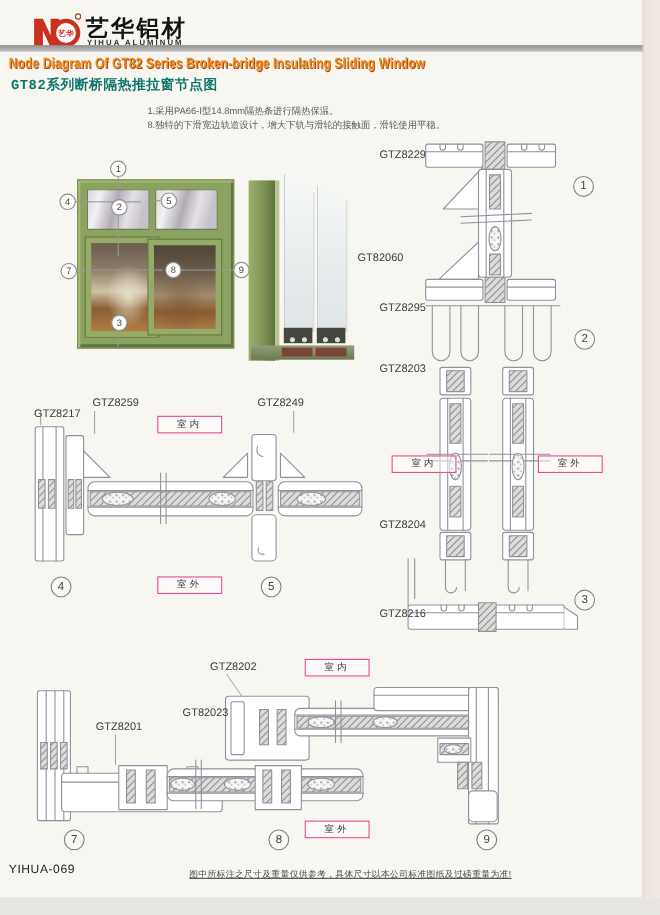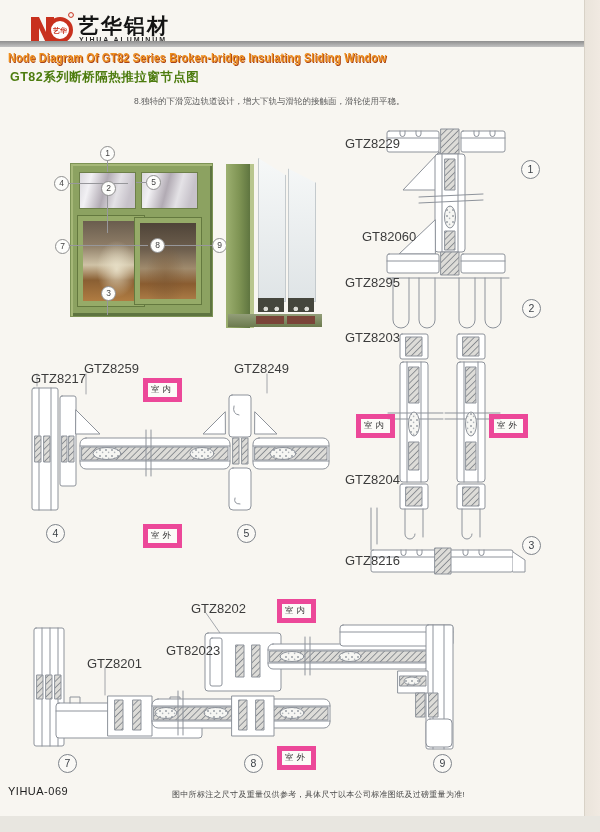--- a/index.html
+++ b/index.html
@@ -5,25 +5,25 @@
   html,body{margin:0;padding:0;}
   body{font-family:"Liberation Sans","DejaVu Sans",sans-serif;background:#e8e6e0;}
   #page{position:relative;width:600px;height:816px;background:#f8f6f1;overflow:hidden;}
   .abs{position:absolute;}
   
   .brand-cn{font-size:21px;font-weight:bold;color:#141414;letter-spacing:2px;}
   .brand-en{font-size:7px;font-weight:bold;color:#2e2e2e;letter-spacing:1.9px;}
   .graybar{background:linear-gradient(180deg,#8f8f8f,#c2c2c2);}
   .title-en{font-size:13.5px;font-weight:bold;white-space:nowrap;color:#ee8f1f;
     text-shadow:1px 1px 0 #a84318;transform:scaleX(.8);transform-origin:0 0;letter-spacing:.2px;}
-  .title-cn{font-size:12.5px;font-weight:bold;color:#4d7c0f;letter-spacing:.5px;}
+  .title-cn{font-size:12.5px;font-weight:bold;color:#0f766e;letter-spacing:.5px;font-family:Liberation Mono, monospace;}
   .notes{font-size:8.5px;line-height:11.5px;color:#5a5a5a;}
   
-  .lbl{font-size:13px;color:#3c3c3c;white-space:nowrap;}
-  .room{border:5px solid #ec4899;font-size:8.5px;color:#333;padding:1px 3px;letter-spacing:3px;background:rgba(255,255,255,.5);}
+  .lbl{font-size:10px;color:#3c3c3c;white-space:nowrap;}
+  .room{border:1px solid #ec4899;font-size:8.5px;color:#333;padding:1px 17px;letter-spacing:3px;background:rgba(255,255,255,.5);}
   .co{width:13px;height:13px;border:1px solid #8f8f8f;border-radius:50%;background:#fdfdfb;
       font-size:8.5px;line-height:13px;text-align:center;color:#444;}
   .node{width:17px;height:17px;border:1px solid #7f848b;border-radius:50%;background:#faf9f6;
       font-size:10.5px;line-height:17px;text-align:center;color:#3d4248;}
   .leader{background:#97979b;}
   
   .winframe{background:#8ca261;border:1px solid #7d9355;
      box-shadow:inset 2px 2px 0 #a6b878, inset -2px -3px 0 #5e7440;}
   .pane{position:absolute;}
   .transom{background:linear-gradient(105deg,#d6d4d9 0%,#f2f1f4 20%,#b2abb4 45%,#e4e2e6 65%,#c7c2ca 85%);
@@ -32,21 +32,21 @@
   .glass-a{background:radial-gradient(ellipse at 60% 60%,rgba(236,229,206,.85) 0%,rgba(236,229,206,0) 42%),
      linear-gradient(180deg,#6a5d4e 0%,#8d7c66 30%,#cfc2a6 55%,#8a5f33 74%,#b07c42 100%);}
   .glass-b{background:radial-gradient(ellipse at 45% 72%,rgba(122,86,50,.5) 0%,rgba(122,86,50,0) 46%),
      linear-gradient(180deg,#4f4438 0%,#6e5f4e 35%,#a08b6d 60%,#8a5c30 80%,#a97a45 100%);}
   
   .rbar{background:linear-gradient(90deg,#9db070 0%,#7f9454 55%,#5f7540 100%);}
   .rglass{background:linear-gradient(180deg,#f6f8f8,#dfe4e6);border:1px solid #c4cacd;}
   .rdark{background:radial-gradient(circle at 30% 78%, #dcdcd6 2px, rgba(0,0,0,0) 2.6px),
          radial-gradient(circle at 72% 78%, #dcdcd6 2px, rgba(0,0,0,0) 2.6px),#45463d;}
   .footer-code{font-size:11px;font-weight:normal;color:#1d1d1d;letter-spacing:.5px;}
-  .footer-disc{font-size:8px;color:#4a4a4a;letter-spacing:.3px;}
+  .footer-disc{font-size:8px;color:#4a4a4a;letter-spacing:.3px;text-decoration:underline;}
 </style>
 </head>
 <body>
 
 <div id="page">
 
   <svg width="0" height="0" style="position:absolute" aria-hidden="true">
     <defs>
       <pattern id="hzD" width="4.5" height="4.5" patternUnits="userSpaceOnUse" patternTransform="rotate(45)">
         <rect width="4.5" height="4.5" fill="#dddcd8"></rect>
@@ -66,20 +66,21 @@
     <text x="32" y="25" font-size="7" fill="#c8311e" text-anchor="middle" font-weight="bold">艺华</text>
     <circle cx="43" cy="7" r="2.4" fill="none" stroke="#c8311e" stroke-width="1"></circle>
   </svg>
   <div class="abs brand-cn" style="left:78px;top:12px">艺华铝材</div>
   <div class="abs brand-en" style="left:79px;top:36px">YIHUA ALUMINUM</div>
   <div class="abs graybar" style="left:0;top:41px;width:593px;height:6px"></div>
   <div class="abs title-en" style="left:8px;top:50px">Node Diagram Of GT82 Series Broken-bridge Insulating Sliding Window</div>
   <div class="abs title-cn" style="left:10px;top:69px">GT82系列断桥隔热推拉窗节点图</div>
 
   <div class="abs notes" style="left:134px;top:96px;width:330px">
+    <div>1.采用PA66-Ⅰ型14.8mm隔热条进行隔热保温。</div>
     <div>8.独特的下滑宽边轨道设计，增大下轨与滑轮的接触面，滑轮使用平稳。</div>
   </div>
 
   <div class="abs winframe" style="left:70px;top:163px;width:141px;height:152px">
     <div class="pane transom" style="left:8px;top:8px;width:57px;height:37px"></div>
     <div class="pane transom" style="left:70px;top:8px;width:57px;height:37px"></div>
     <div class="sash" style="left:7px;top:52px;width:56px;height:80px">
       <div class="pane glass-a" style="left:0;top:0;width:56px;height:80px"></div>
     </div>
     <div class="sash" style="left:64px;top:54px;width:56px;height:76px">
@@ -177,21 +178,21 @@
 
       <path d="M28 390 v42 M34 390 v36"></path>
       <rect x="28" y="432" width="142" height="22" rx="2" fill="#fff"></rect>
       <line x1="28" y1="439" x2="170" y2="439"></line>
       <path d="M58 432v3a2.5 2.5 0 0 0 5 0v-3 M74 432v3a2.5 2.5 0 0 0 5 0v-3 M120 432v3a2.5 2.5 0 0 0 5 0v-3 M136 432v3a2.5 2.5 0 0 0 5 0v-3"></path>
       <rect x="92" y="430" width="16" height="26" fill="url(#hzD)"></rect>
       <path d="M170 434 l12 8 v12 h-12" fill="#fff"></path>
     </g>
   </svg>
   <div class="abs lbl" style="left:345px;top:136px">GTZ8229</div>
-  <div class="abs lbl" style="left:362px;top:229px">GT82060</div>
+  <div class="abs lbl" style="left:325px;top:229px">GT82060</div>
   <div class="abs lbl" style="left:345px;top:275px">GTZ8295</div>
   <div class="abs lbl" style="left:345px;top:330px">GTZ8203</div>
   <div class="abs lbl" style="left:345px;top:472px">GTZ8204</div>
   <div class="abs lbl" style="left:345px;top:553px">GTZ8216</div>
   <div class="abs room" style="left:356px;top:414px">室内</div>
   <div class="abs room" style="left:489px;top:414px">室外</div>
   <div class="abs node" style="left:521px;top:160px">1</div>
   <div class="abs node" style="left:522px;top:299px">2</div>
   <div class="abs node" style="left:522px;top:536px">3</div>
 

